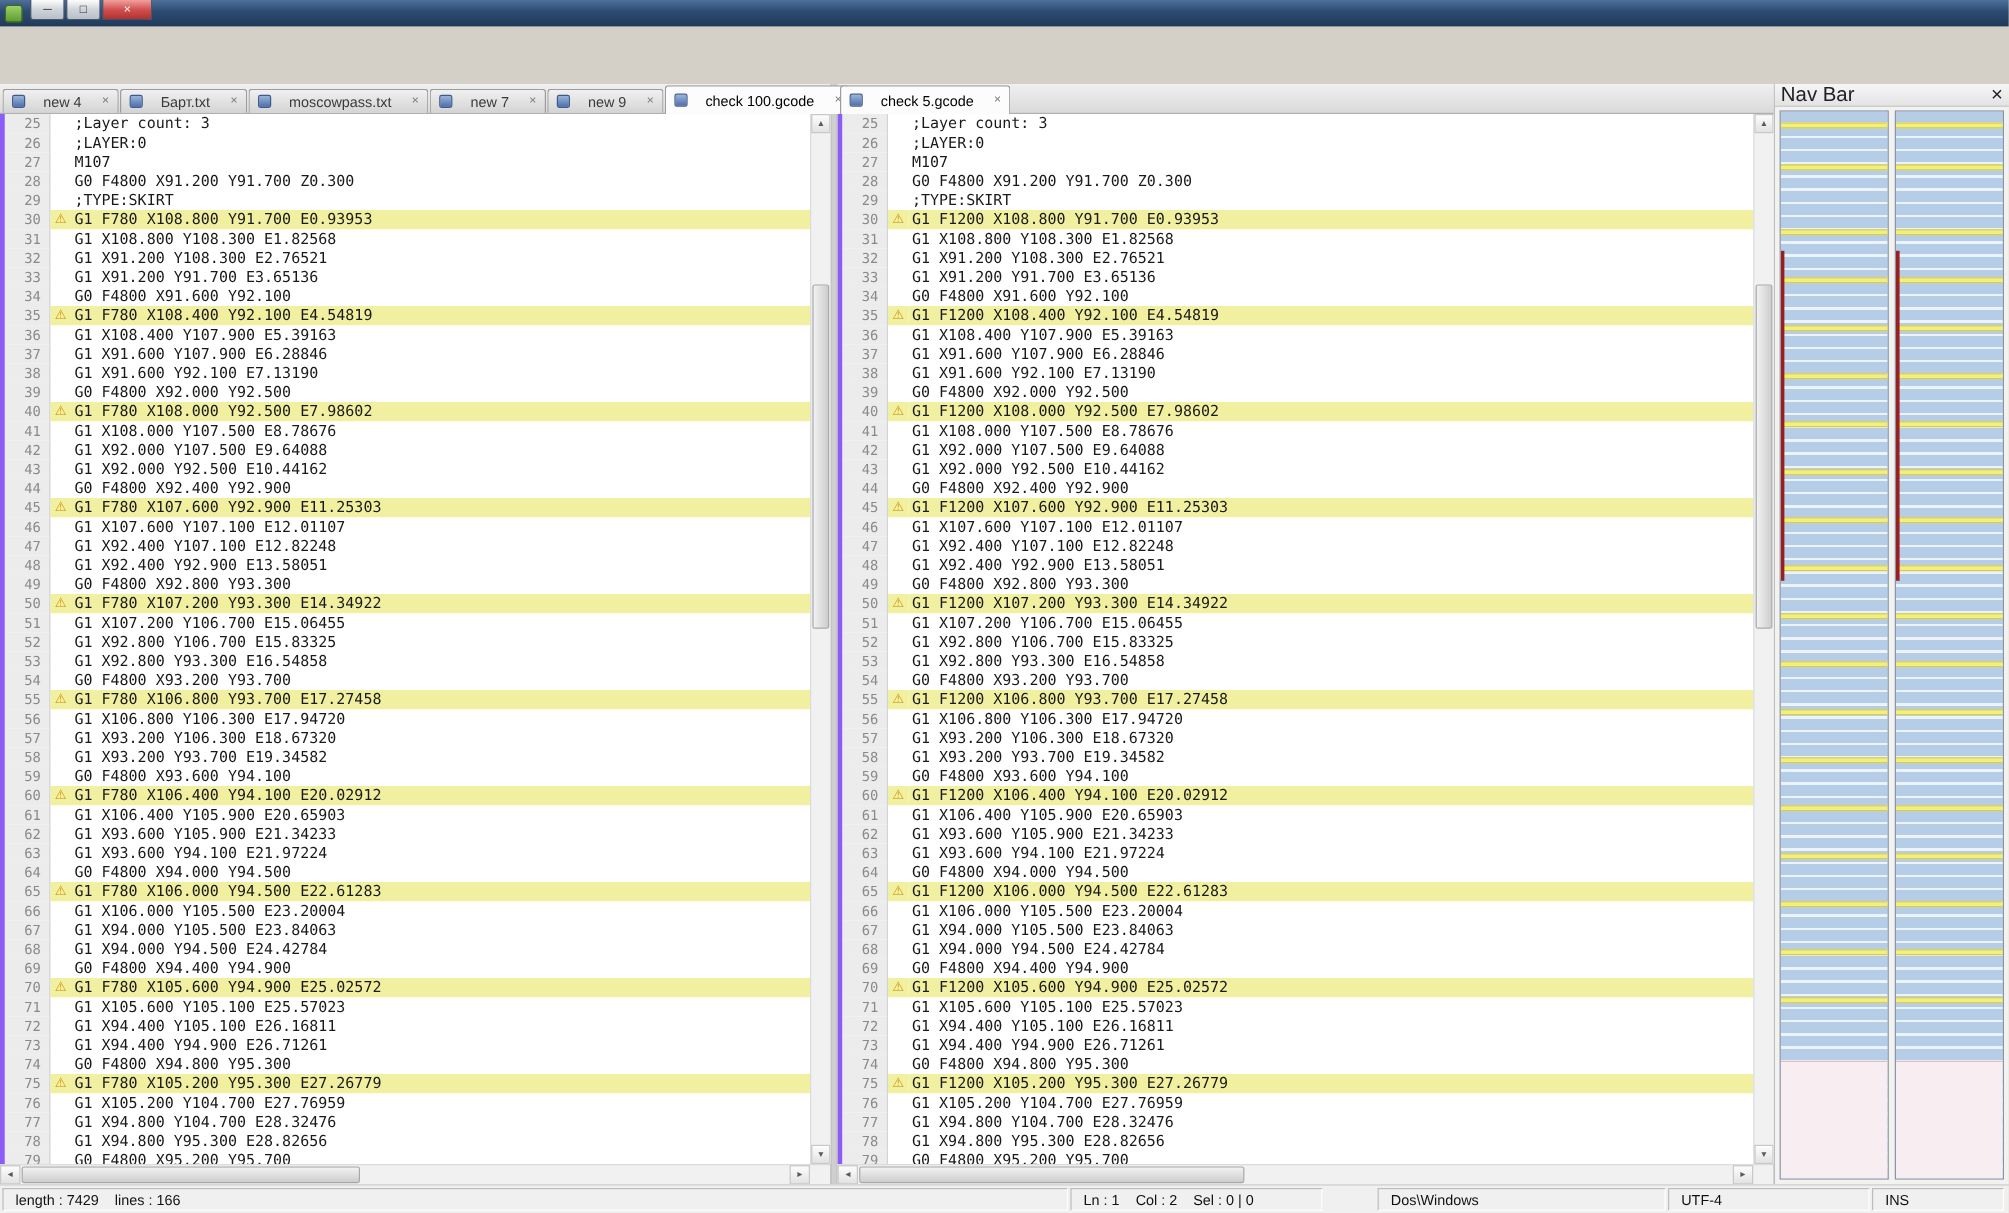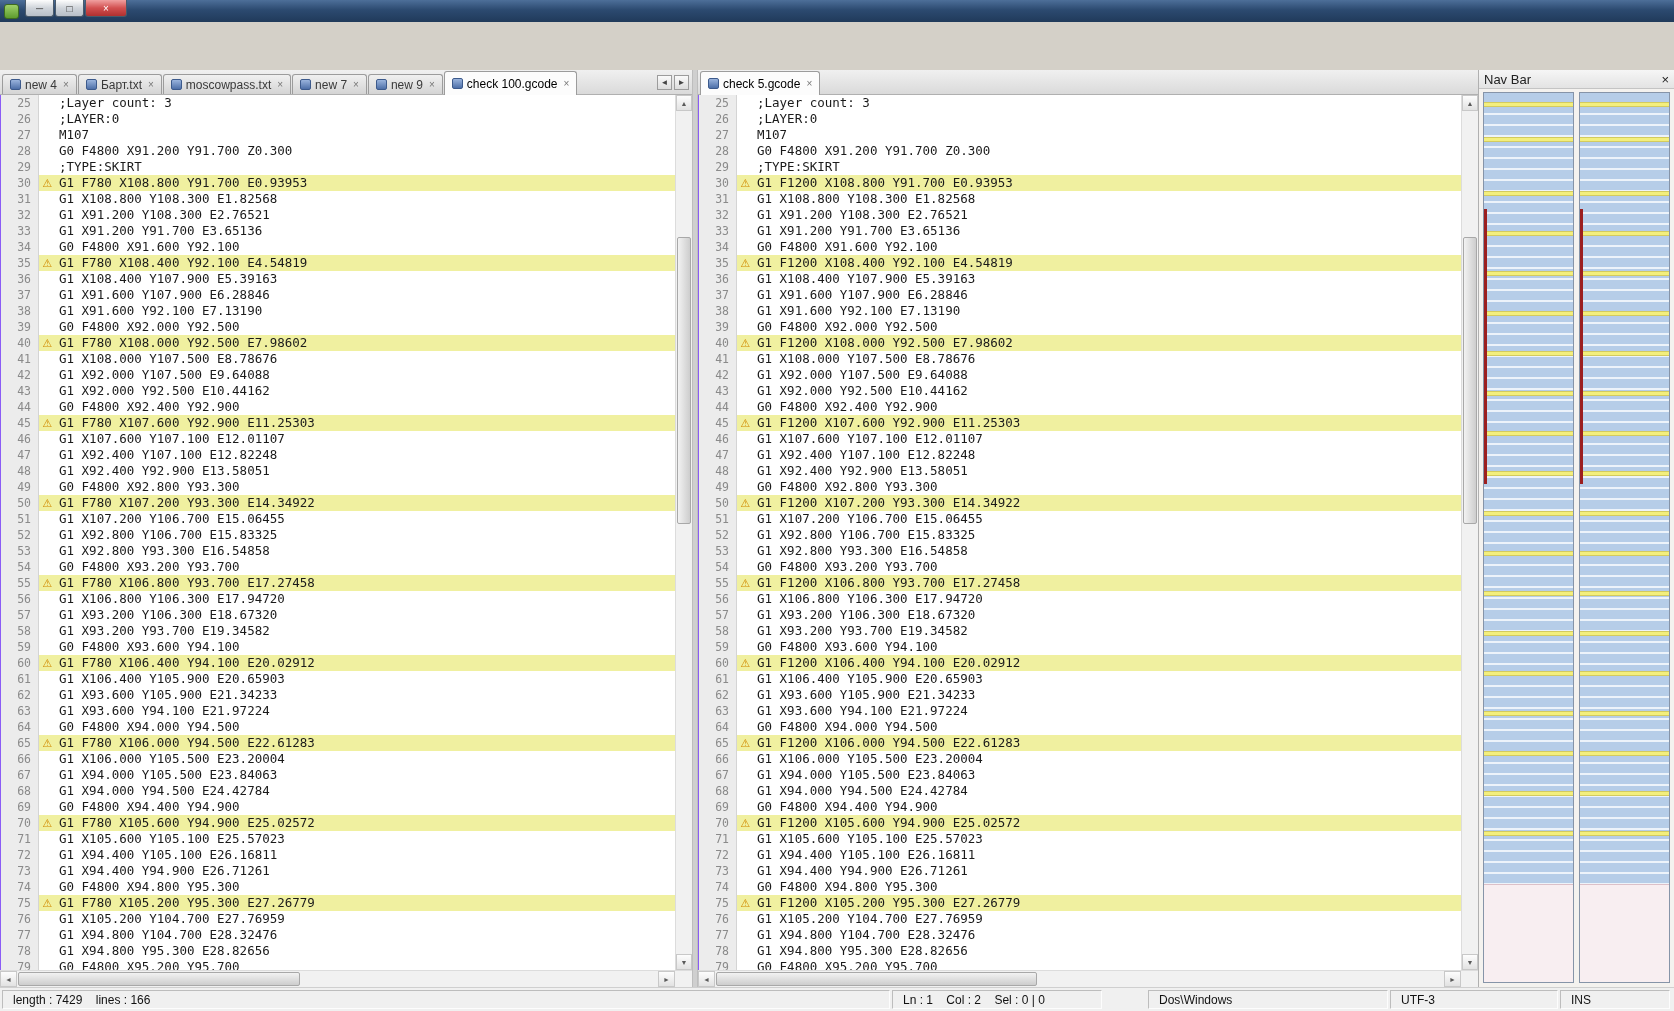--- a/index.html
+++ b/index.html
@@ -27,50 +27,50 @@
 
   
   .main { position: absolute; top: 70px; left: 0; width: 1674px; height: 917px; display: flex; }
   .pane { display: flex; flex-direction: column; background: #d8d8d8; }
   .pane-left { width: 692px; }
   .pane-right { width: 780px; }
   .splitter { width: 6px; background: #cfcfcf; border-left: 1px solid #bdbdbd; border-right: 1px solid #bdbdbd; }
 
   
   .tabbar { height: 25px; background: linear-gradient(#f0f0f0,#dadada); display: flex; align-items: flex-end; padding-left: 2px; position: relative; border-bottom: 1px solid #b0b0b0; }
-  .tab { display: flex; align-items: center; gap: 4px; height: 20px; padding: 0 7px; margin-right: 1px; background: linear-gradient(#f0f0f0,#d4d4d4); border: 1px solid #9c9c9c; border-bottom: none; border-radius: 3px 3px 0 0; font-size: 12px; color: #3a3a3a; white-space: nowrap; }
+  .tab { display: flex; align-items: center; gap: 15px; height: 20px; padding: 0 7px; margin-right: 1px; background: linear-gradient(#f0f0f0,#d4d4d4); border: 1px solid #9c9c9c; border-bottom: none; border-radius: 3px 3px 0 0; font-size: 12px; color: #3a3a3a; white-space: nowrap; }
   .tab.active { height: 24px; background: #fcfcfc; color: #000; margin-bottom: -1px; z-index: 2; position: relative; }
   .tab-ico { width: 11px; height: 11px; border-radius: 2px; background: linear-gradient(#9ab4dd,#4d6fa8); border: 1px solid #3c5a8c; flex: 0 0 11px; }
   .tab-x { font-size: 10px; color: #777; margin-left: 2px; }
   .tab-nav { position: absolute; right: 3px; bottom: 4px; display: flex; gap: 2px; }
   .tab-nav span { width: 15px; height: 15px; font-size: 8px; display: flex; align-items: center; justify-content: center; background: linear-gradient(#fafafa,#dcdcdc); border: 1px solid #9c9c9c; color: #444; }
 
   
-  .editor { flex: 1; position: relative; background: #fff; border-left: 1px solid #8b5cf6; overflow: hidden; }
+  .editor { flex: 1; position: relative; background: #fff; border-left: 4px solid #8b5cf6; overflow: hidden; }
   .lines { position: absolute; left: 0; top: 0; right: 17px; bottom: 0; overflow: hidden; }
   .line-row { display: flex; height: 16px; }
   .gut-num { flex: 0 0 38px; width: 38px; text-align: right; padding-right: 7px; background: #ececec; color: #8a8a8a; font: 11.5px "DejaVu Sans Mono", monospace; line-height: 16px; border-right: 1px solid #d4d4d4; }
   .gut-sym { flex: 0 0 17px; width: 17px; font-size: 11px; line-height: 16px; text-align: center; color: #d08a00; }
   .line-text { flex: 1; font: 12.5px "DejaVu Sans Mono", monospace; line-height: 16px; white-space: pre; color: #1a1a1a; padding-left: 3px; }
   .line-row.changed .gut-sym, .line-row.changed .line-text { background: #f0f0a0; }
 
   
   .vscroll { position: absolute; right: 0; top: 0; bottom: 0; width: 17px; background: #f1f1f1; border-left: 1px solid #dcdcdc; display: flex; flex-direction: column; }
   .sarr { height: 16px; display: flex; align-items: center; justify-content: center; font-size: 7px; color: #5a5a5a; background: linear-gradient(#fdfdfd,#e2e2e2); border: 1px solid #c8c8c8; }
   .vtrack { flex: 1; position: relative; }
   .vthumb { position: absolute; left: 1px; right: 1px; top: 15%; height: 34%; background: linear-gradient(90deg,#f2f2f2,#cdcdcd); border: 1px solid #a8a8a8; border-radius: 2px; }
   .hscroll { height: 17px; background: #f1f1f1; border-top: 1px solid #dcdcdc; display: flex; }
   .harr { width: 17px; display: flex; align-items: center; justify-content: center; font-size: 7px; color: #5a5a5a; background: linear-gradient(#fdfdfd,#e2e2e2); border: 1px solid #c8c8c8; }
   .htrack { flex: 1; position: relative; }
   .hthumb { position: absolute; top: 1px; bottom: 1px; left: 1px; width: 44%; background: linear-gradient(#f2f2f2,#cdcdcd); border: 1px solid #a8a8a8; border-radius: 2px; }
   .hcorner { width: 17px; }
 
   
   .nav-panel { width: 196px; background: #f4f2ef; border-left: 1px solid #b0b0b0; display: flex; flex-direction: column; }
-  .nav-title { height: 19px; display: flex; align-items: center; justify-content: space-between; padding: 0 5px; font-size: 13px; color: #222; background: linear-gradient(#f6f6f6,#e3e3e3); border-bottom: 1px solid #c4c4c4; }
+  .nav-title { height: 19px; display: flex; align-items: center; justify-content: space-between; padding: 0 5px; font-size: 17px; color: #222; background: linear-gradient(#f6f6f6,#e3e3e3); border-bottom: 1px solid #c4c4c4; }
   .nav-strips { flex: 1; display: flex; gap: 5px; padding: 3px 4px 4px; }
   .strip { flex: 1; position: relative; border: 1px solid #8694a8; overflow: hidden;
            background: repeating-linear-gradient(180deg,#b6cde8 0px,#b6cde8 9px,#edf3fa 9px,#edf3fa 11px); }
   .nav-stripe { position: absolute; left: 0; right: 0; height: 5px; background: #f3ef7d; border-top: 1px solid #d3cb5e; border-bottom: 1px solid #d3cb5e; }
   .nav-bottom-zone { position: absolute; left: 0; right: 0; bottom: 0; background: #f8eef1; border-top: 1px solid #dcc0c8; }
   .nav-view-marker { position: absolute; left: 0; width: 3px; background: #9c1f1f; }
 
   
   .statusbar { position: absolute; left: 0; bottom: 0; width: 1674px; height: 24px; background: #f0f0f0; border-top: 1px solid #cfcfcf; display: flex; align-items: stretch; padding: 2px; font-size: 12px; color: #111; }
   .sb-seg { display: flex; align-items: center; padding: 0 10px; white-space: pre; border: 1px solid; border-color: #bdbdbd #fdfdfd #fdfdfd #bdbdbd; margin-right: 2px; overflow: hidden; }
@@ -856,17 +856,17 @@
           </div>
       </div>
     </div>
 
   </div>
 
   <div class="statusbar" id="statusbar">
       <div class="sb-seg">length : 7429    lines : 166</div>
       <div class="sb-seg">Ln : 1    Col : 2    Sel : 0 | 0</div>
       <div class="sb-seg">Dos\Windows</div>
-      <div class="sb-seg">UTF-3</div>
+      <div class="sb-seg">UTF-4</div>
       <div class="sb-seg">INS</div>
     </div>
 
 </div>
 
 </body></html>

